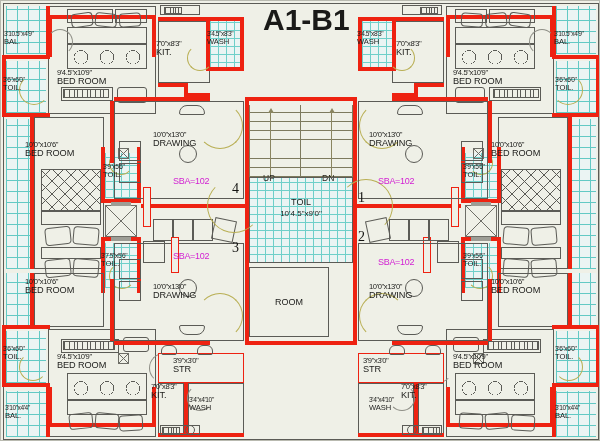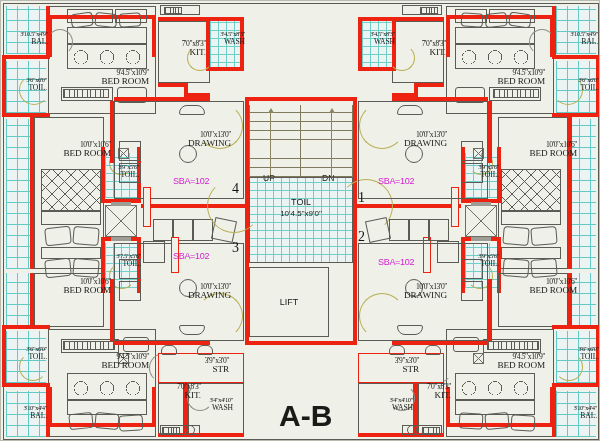--- a/index.html
+++ b/index.html
@@ -47,22 +47,22 @@
   }
 
   
   .lbl {
     position: absolute;
     color: #1c1c1a;
     font-size: 8.5px;
     line-height: 1.05;
     letter-spacing: -0.2px;
     white-space: nowrap;
-    text-align: right;
-    font-family: Liberation Serif, serif;
+    text-align: left;
+    font-family: Liberation Sans, sans-serif;
   }
   .lbl .dim { display: block; font-size: 7.6px; letter-spacing: -0.4px; }
   .lbl .nm  { display: block; font-size: 9.2px; letter-spacing: -0.1px; }
   .lbl.sm  { font-size: 7px; }
   .lbl.sm .dim { font-size: 6.6px; }
   .lbl.sm .nm  { font-size: 7.6px; }
 
   .title {
     position: absolute;
     color: #1a1a18;
@@ -324,21 +324,21 @@
   <div class="thin" style="left:248px;top:176px;width:104px;height:86px;"></div>
   <div class="core-lbl" style="left:248px;top:196px;width:104px;">
     <span>TOIL</span>
   </div>
   <div class="core-lbl" style="left:248px;top:208px;width:104px;font-size:8px;">
     <span>10'4.5"x9'0"</span>
   </div>
 
   <div class="thin" style="left:248px;top:266px;width:80px;height:70px;"></div>
   <div class="core-lbl" style="left:248px;top:296px;width:80px;">
-    <span>LIFT</span>
+    <span>ROOM</span>
   </div>
 
   <div class="wall" style="left:244px;top:96px;width:4px;height:248px;"></div>
   <div class="wall" style="left:352px;top:96px;width:4px;height:248px;"></div>
   <div class="wall" style="left:244px;top:96px;width:112px;height:4px;"></div>
   <div class="wall" style="left:244px;top:340px;width:112px;height:4px;"></div>
 
   <div class="wall" style="left:140px;top:203px;width:108px;height:4px;"></div>
   <div class="wall hollow" style="left:142px;top:186px;width:8px;height:40px;"></div>
   <div class="wall hollow" style="left:170px;top:236px;width:8px;height:36px;"></div>
@@ -608,15 +608,15 @@
   <div class="sba" style="left:172px;top:175px;">SBA=102</div>
   <div class="sba" style="left:172px;top:250px;">SBA=102</div>
   <div class="sba" style="left:377px;top:175px;">SBA=102</div>
   <div class="sba" style="left:377px;top:256px;">SBA=102</div>
 
   <div class="marker" style="left:357px;top:189px;">1</div>
   <div class="marker" style="left:357px;top:228px;">2</div>
   <div class="marker" style="left:231px;top:239px;">3</div>
   <div class="marker" style="left:231px;top:180px;">4</div>
 
-  <div class="title" style="left:278px;top:398px;">A-B</div>
+  <div class="title" style="left:262px;top:2px;">A1-B1</div>
 
 </div>
 
 </body></html>

